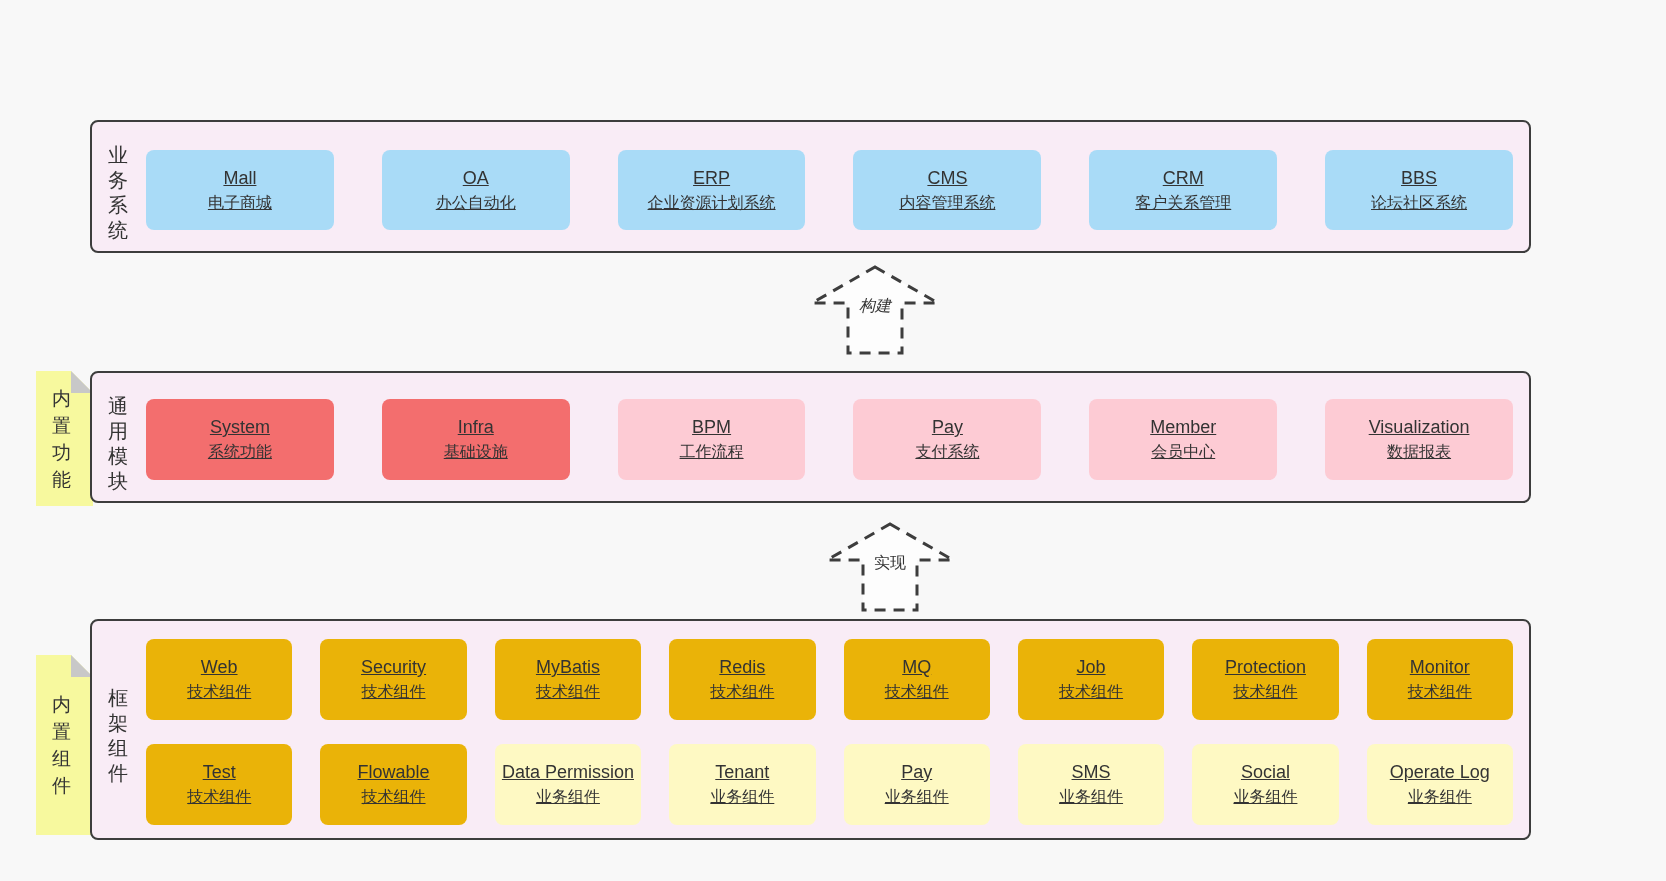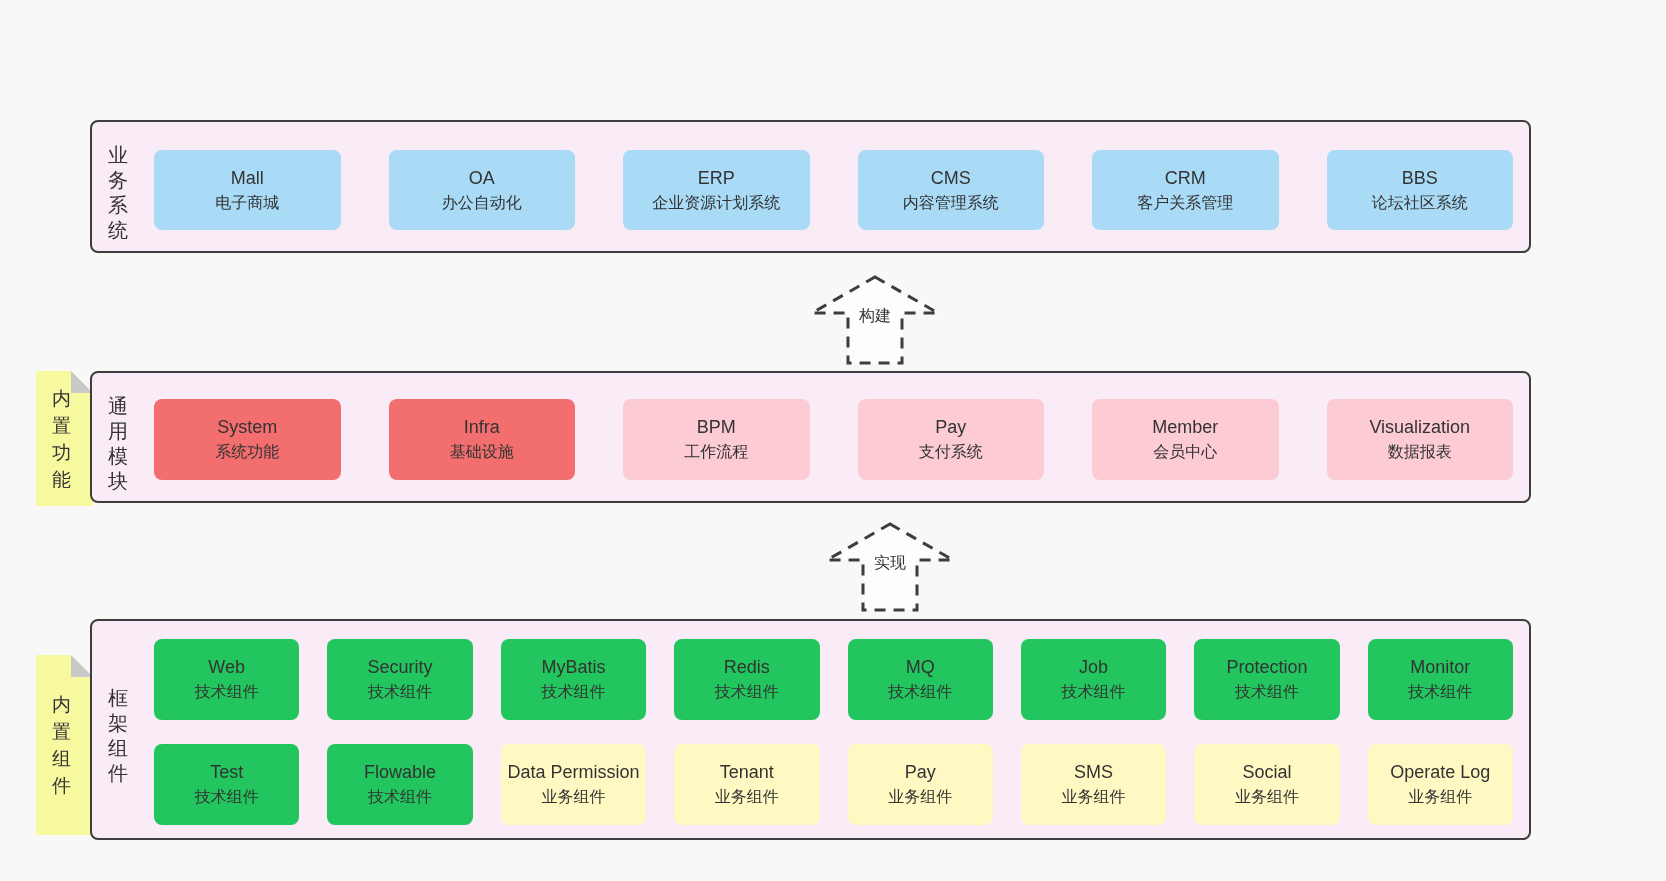--- a/index.html
+++ b/index.html
@@ -28,42 +28,43 @@
     left:13px;top:13px;bottom:0;
     width:26px;
     display:flex;align-items:center;justify-content:center;
     font-size:20px;line-height:25px;
     text-align:center;
     word-break:break-all;
     color:#333;
   }
   .row{
     position:absolute;
-    left:62px;right:16px;
+    left:54px;right:16px;
     display:flex;
+    text-decoration:underline;
   }
   .row-6{gap:48px;}
   .row-8{gap:28px;}
 
   
   .box{
     flex:1 1 0;
     border-radius:8px;
     display:flex;flex-direction:column;
     align-items:center;justify-content:center;
     text-align:center;
     padding:2px 6px;
     box-sizing:border-box;
   }
   .box-name{font-size:18px;line-height:25px;}
   .box-desc{font-size:16px;line-height:24px;}
   .blue{background:#a9dbf7;}
   .red{background:#f36e6e;}
   .pink{background:#fdcbd4;justify-content:center;}
-  .green{background:#22c55e;}
+  .green{background:#eab308;}
   .light_green{background:#fef9c3;}
 
   
   .sticky-wrap{
     position:absolute;
     left:36px;width:57px;
     z-index:1;
   }
   .sticky-bg{
     position:absolute;inset:0;
@@ -146,21 +147,21 @@
         <div class="box-name">CRM</div>
         <div class="box-desc">客户关系管理</div>
       </div>
       <div class="box blue">
         <div class="box-name">BBS</div>
         <div class="box-desc">论坛社区系统</div>
       </div>
     </div>
   </div>
 
-  <div class="arrow" style="left:809px;top:274px;">
+  <div class="arrow" style="left:809px;top:264px;font-style:italic;">
     <svg width="132" height="92" viewBox="0 0 132 92">
       <polygon points="66,3 129,39 93,39 93,89 39,89 39,39 3,39" fill="#fdfdfd" stroke="#3d3d3d" stroke-width="3" stroke-dasharray="11 8"></polygon>
     </svg>
     <div class="arrow-label">构建</div>
   </div>
 
   <div class="panel" style="top:371px;height:132px;">
     <div class="panel-label">通用模块</div>
     <div class="row row-6" style="top:26px;height:81px;">
       <div class="box red">

